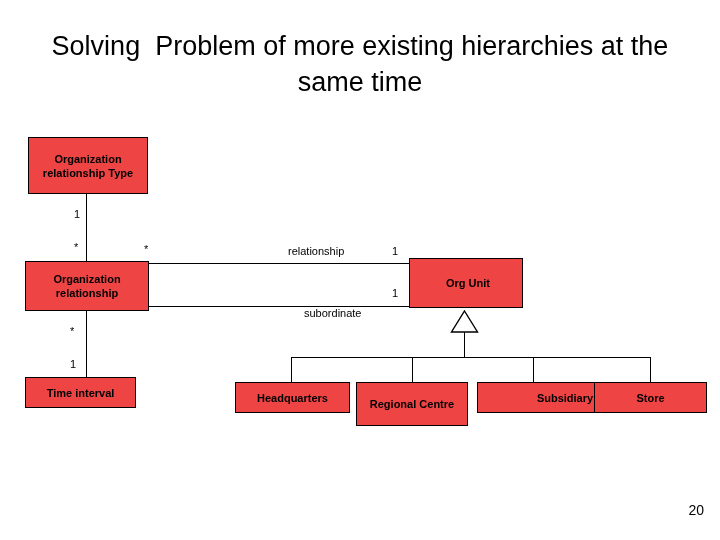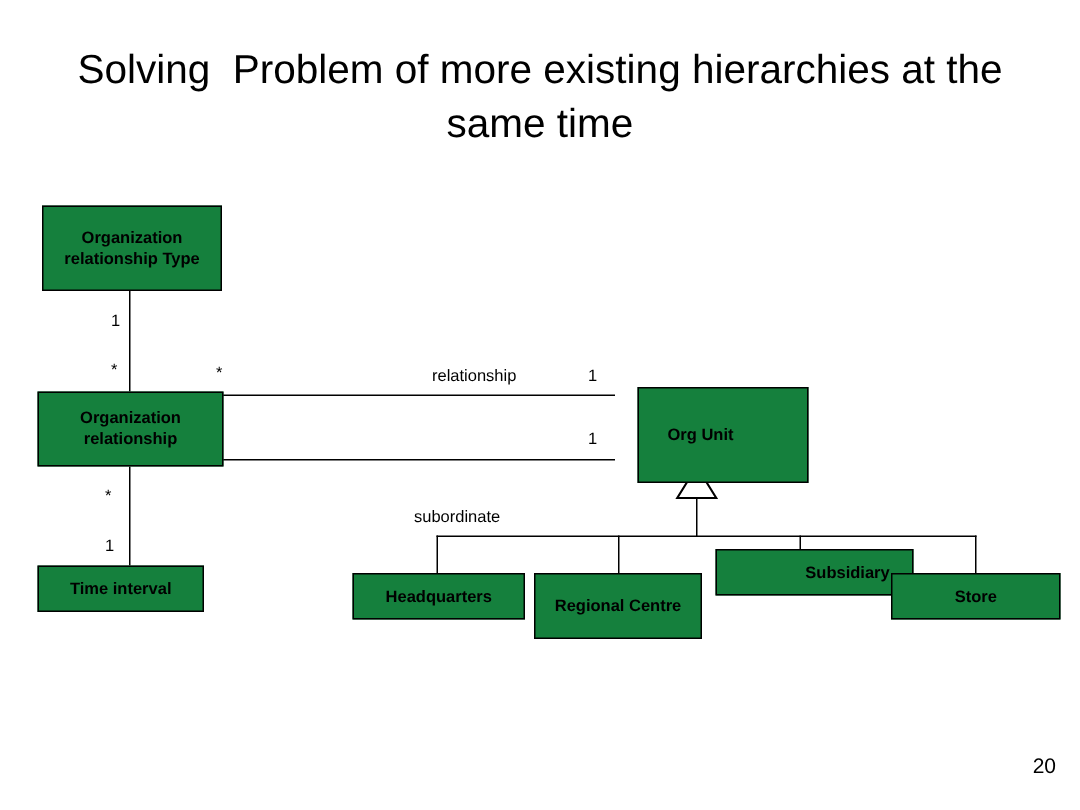--- a/index.html
+++ b/index.html
@@ -35,21 +35,21 @@
     font-family: "Liberation Sans", sans-serif;
     white-space: pre-wrap;
     margin-top: 12px;
   }
 
   
   .box {
     position: absolute;
     box-sizing: border-box;
     border: 1px solid #000000;
-    background: #15803d;
+    background: #ef4444;
     color: #000000;
     font-weight: bold;
     font-size: 11px;
     line-height: 14px;
     text-align: center;
     display: flex;
     align-items: center;
     justify-content: center;
     font-family: "Liberation Sans", sans-serif;
     z-index: 3;
@@ -120,21 +120,21 @@
   <div class="mult" style="left:70px; top:325px;">*</div>
   <div class="mult" style="left:70px; top:358px;">1</div>
 
   <div class="hline" style="left:136px; top:263px; width:274px;"></div>
   <div class="mult" style="left:144px; top:243px;">*</div>
   <div class="role" style="left:288px; top:245px;">relationship</div>
   <div class="mult" style="left:392px; top:245px;">1</div>
 
   <div class="hline" style="left:136px; top:306px; width:274px;"></div>
   <div class="mult" style="left:144px; top:285px;">*</div>
-  <div class="role" style="left:276px; top:307px;margin-top:32px;">subordinate</div>
+  <div class="role" style="left:304px; top:307px;">subordinate</div>
   <div class="mult" style="left:392px; top:287px;">1</div>
 
   <svg class="gen-triangle" style="left:450px; top:310px;" width="29" height="24" viewBox="0 0 29 24">
     <polygon points="14.5,1 27.5,22 1.5,22" fill="#ffffff" stroke="#000000" stroke-width="1.4"></polygon>
   </svg>
 
   <div class="vline" style="left:464px; top:332px; height:26px;"></div>
 
   <div class="hline" style="left:291px; top:357px; width:360px;"></div>
 
@@ -142,25 +142,25 @@
   <div class="vline" style="left:412px; top:357px; height:25px;"></div>
   <div class="vline" style="left:533px; top:357px; height:25px;"></div>
   <div class="vline" style="left:650px; top:357px; height:25px;"></div>
 
   <div class="box" style="left:28px; top:137px; width:120px; height:57px;">Organization relationship Type</div>
 
   <div class="box" style="left:25px; top:261px; width:124px; height:50px;">Organization relationship</div>
 
   <div class="box" style="left:25px; top:377px; width:111px; height:31px;">Time interval</div>
 
-  <div class="box" style="left:425px; top:258px; width:114px; height:64px; justify-content:flex-start; padding-left:19px;">Org Unit</div>
+  <div class="box" style="left:409px; top:258px; width:114px; height:50px; justify-content:flex-start; padding-left:36px;">Org Unit</div>
 
   <div class="box" style="left:235px; top:382px; width:115px; height:31px;">Headquarters</div>
 
   <div class="box" style="left:356px; top:382px; width:112px; height:44px;">Regional Centre</div>
 
-  <div class="box" style="left:477px; top:366px; width:132px; height:31px;padding-left:44px;">Subsidiary</div>
+  <div class="box" style="left:477px; top:382px; width:132px; height:31px;padding-left:44px;">Subsidiary</div>
 
   <div class="box" style="left:594px; top:382px; width:113px; height:31px;">Store</div>
 
   <div class="page-number">20</div>
 
 </div>
 
 </body></html>

